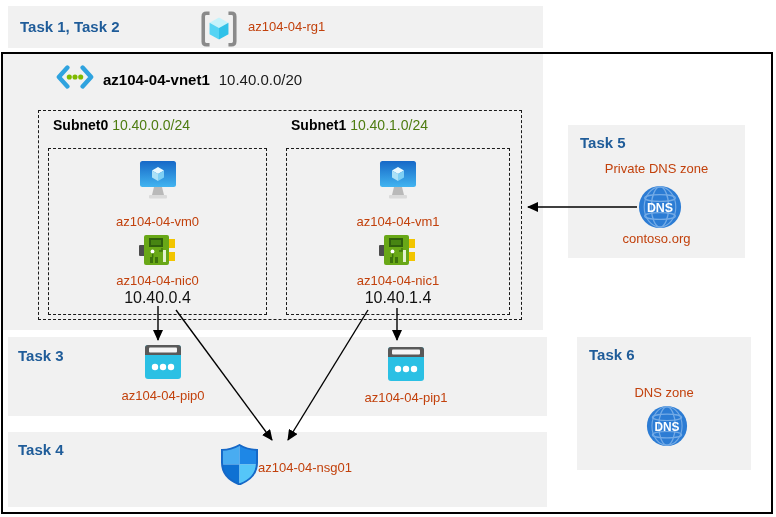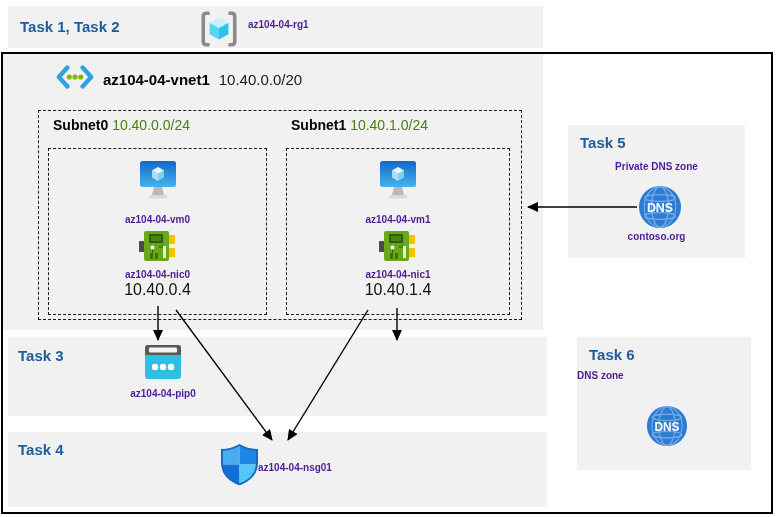--- a/index.html
+++ b/index.html
@@ -3,21 +3,21 @@
 <meta charset="utf-8">
 <style>
   html,body { margin:0; padding:0; background:#fff; }
   .page {
     position:relative; width:776px; height:517px; background:#fff;
     font-family:"Liberation Sans", sans-serif; color:#000; overflow:hidden;
   }
   .abs { position:absolute; }
   .panel { background:#F1F1F1; }
   .task-label { font-size:15px; font-weight:700; color:#1F5C99; white-space:nowrap; }
-  .bold-label { font-size:10px; font-weight:700; color:#4c1d95; white-space:nowrap; }
+  .bold-label { font-size:13px; font-weight:400; color:#c2410c; white-space:nowrap; }
   .reg-label  { font-size:14px; color:#4d7c0f; white-space:nowrap; }
 
   
   .top-band { left:8px; top:6px; width:535px; height:42px; }
   .top-band .tlabel { left:12px; top:12px; }
   .rg-icon { left:190px; top:4px; }
   .rg-name { left:240px; top:13px; }
 
   
   .frame { left:1px; top:52px; width:768px; height:458px; border:2px solid #000; background:#fff; }
@@ -59,21 +59,21 @@
 
   
   .task4-band { left:8px; top:432px; width:539px; height:75px; }
   .task4-band .tlabel { left:10px; top:9px; }
   .nsg-group { left:213px; top:12px; width:130px; display:flex; flex-direction:row; align-items:center; }
   .nsg-group .nsg-name { margin-top:2px; }
 
   
   .task6-box { left:577px; top:337px; width:174px; height:133px; }
   .task6-box .tlabel { left:12px; top:9px; }
-  .t6-title { left:0; top:33px; width:100%; text-align:left; }
+  .t6-title { left:0; top:48px; width:100%; text-align:center; }
   .t6-icon  { left:calc(50% - 18px); top:68px; }
 
   .arrows { left:0; top:0; width:776px; height:517px; pointer-events:none; }
 </style>
 </head>
 <body>
 
 <div class="page">
 
   <div class="abs panel top-band">
@@ -212,20 +212,33 @@
         <svg width="36" height="34" viewBox="0 0 36 34">
           <rect x="0" y="0" width="36" height="34" rx="3" fill="#2BC0E4"></rect>
           <path d="M3,0 H33 Q36,0 36,3 V10 H0 V3 Q0,0 3,0 Z" fill="#595959"></path>
           <rect x="4" y="2.5" width="28" height="5" rx="1" fill="#F5F5F5"></rect>
           <circle cx="10" cy="22" r="3.2" fill="#FFFFFF"></circle>
           <circle cx="18" cy="22" r="3.2" fill="#FFFFFF"></circle>
           <circle cx="26" cy="22" r="3.2" fill="#FFFFFF"></circle>
         </svg>
       </span>
       <span class="bold-label pip-name">az104-04-pip0</span>
+    </div>
+    <div class="abs pip-group pip-1">
+      <span>
+        <svg width="36" height="34" viewBox="0 0 36 34">
+          <rect x="0" y="0" width="36" height="34" rx="3" fill="#2BC0E4"></rect>
+          <path d="M3,0 H33 Q36,0 36,3 V10 H0 V3 Q0,0 3,0 Z" fill="#595959"></path>
+          <rect x="4" y="2.5" width="28" height="5" rx="1" fill="#F5F5F5"></rect>
+          <circle cx="10" cy="22" r="3.2" fill="#FFFFFF"></circle>
+          <circle cx="18" cy="22" r="3.2" fill="#FFFFFF"></circle>
+          <circle cx="26" cy="22" r="3.2" fill="#FFFFFF"></circle>
+        </svg>
+      </span>
+      <span class="bold-label pip-name">az104-04-pip1</span>
     </div>
   </div>
 
   <div class="abs panel task6-box">
     <div class="abs task-label tlabel">Task 6</div>
     <div class="abs bold-label t6-title">DNS zone</div>
     <div class="abs t6-icon">
       <svg width="42" height="42" viewBox="0 0 46 46">
         <circle cx="23" cy="23" r="22" fill="#2C7CD4"></circle>
         <ellipse cx="23" cy="23" rx="9" ry="21" fill="none" stroke="#74ABE6" stroke-width="1.4"></ellipse>

